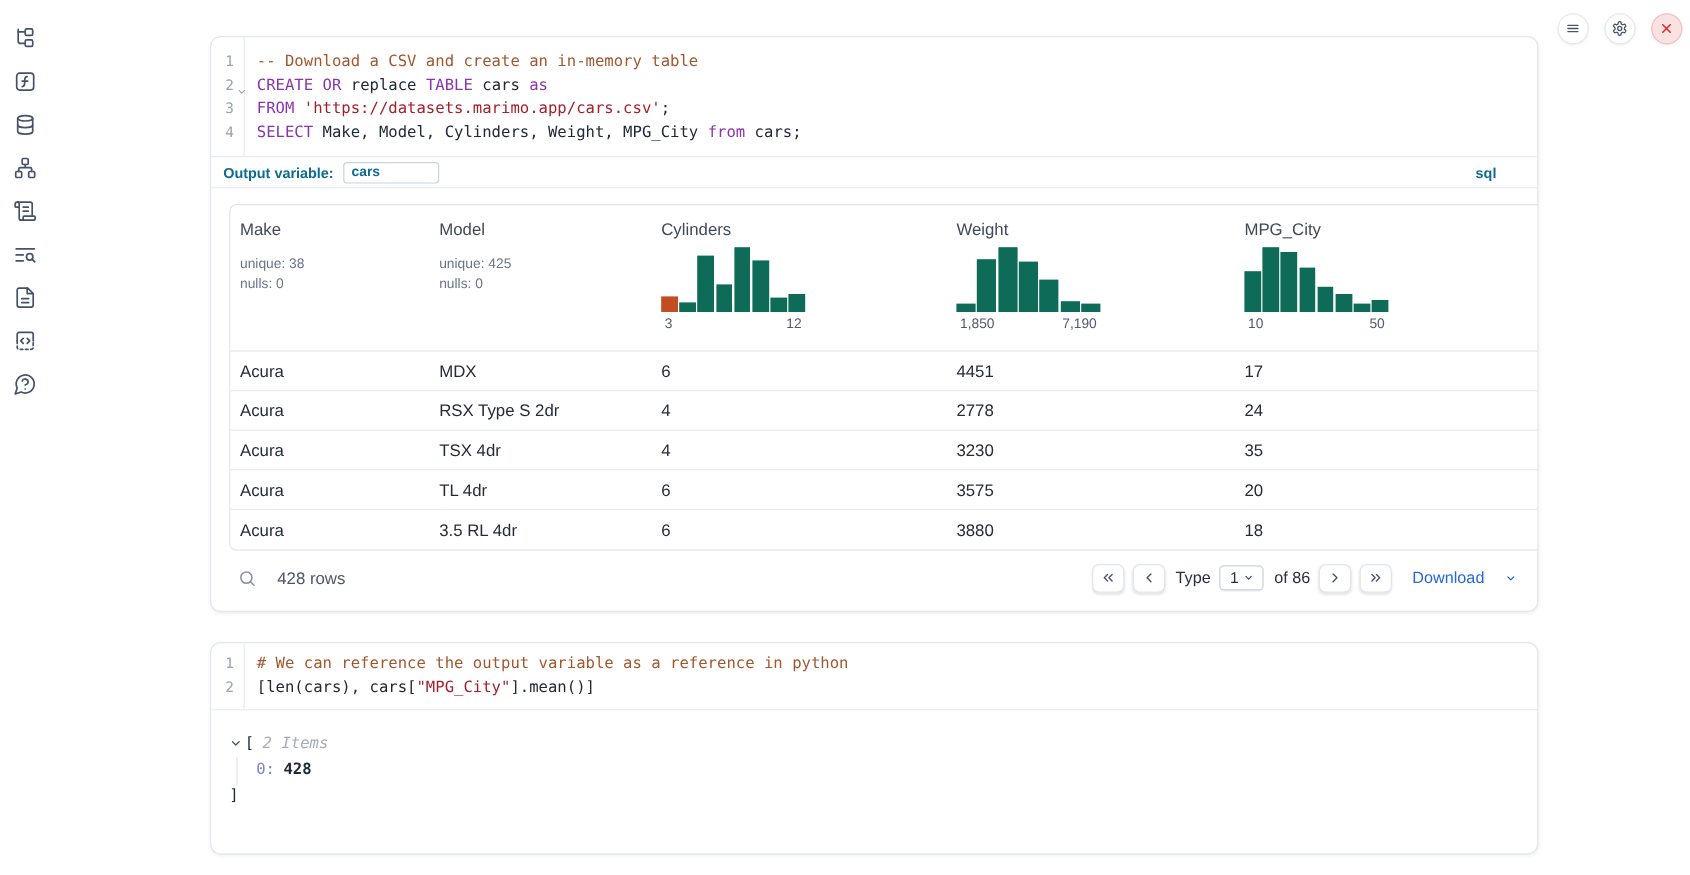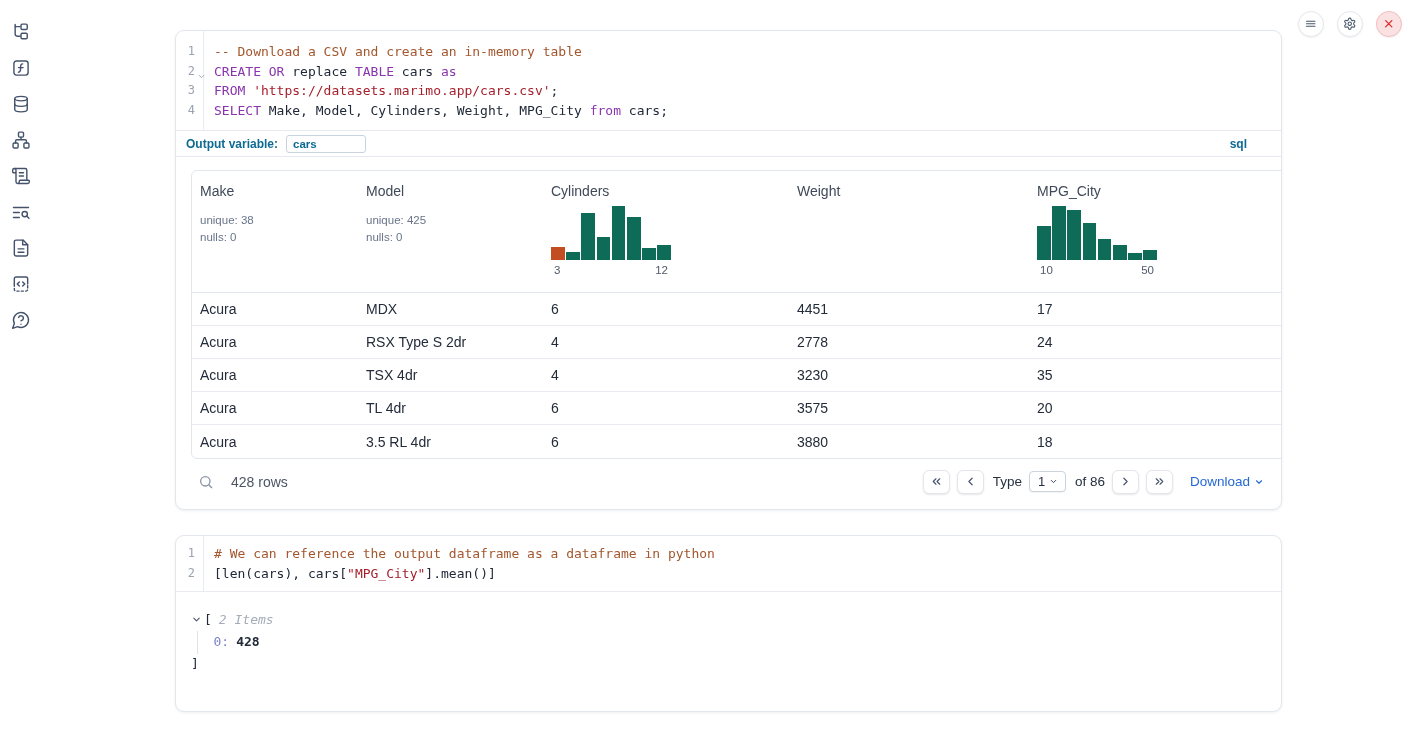--- a/index.html
+++ b/index.html
@@ -81,21 +81,21 @@
   .rowcount { margin-left:17px; font-size:14px; color:#4b5563; }
   .pager { margin-left:auto; display:flex; align-items:center; }
   .pg-btn { width:27px; height:24px; border:1px solid #e2e6eb; border-radius:6px; background:#fff;
     display:flex; align-items:center; justify-content:center; color:#49566b;
     box-shadow:0 1px 2px rgba(16,24,40,.1); cursor:pointer; margin-left:7px; padding:0; }
   .pager-label { font-size:13.5px; color:#27303f; font-weight:500; margin-left:9px; }
   .page-select { margin-left:7px; width:37px; height:21px; border:1px solid #cbd3dd; border-radius:4px;
     display:flex; align-items:center; padding:0 5px 0 8px; gap:4px; font-size:13px; color:#27303f;
     box-shadow:0 1px 1px rgba(16,24,40,.05); cursor:pointer; background:#fff; }
   .sel-ch { width:9px; height:9px; color:#3e4a5c; }
-  .download { margin-left:17px; display:flex; align-items:center; gap:4px; font-size:13.5px;
+  .download { margin-left:17px; display:flex; align-items:center; gap:17px; font-size:13.5px;
     font-weight:500; color:#2468d4; cursor:pointer; text-decoration:none; }
   .dl-ch { width:10px; height:10px; color:#2468d4; }
 
   
   .py-divider { border-top:1px solid #e8ebf0; }
   .py-output { padding:19px 0 0 15px; font-family:"DejaVu Sans Mono", monospace; font-size:13px; }
   .tree-head { display:flex; align-items:center; height:16px; }
   .tree-ch { width:11px; height:11px; color:#4b5563; margin-right:2px; cursor:pointer; }
   .t-bracket { color:#202938; }
   .t-items { margin-left:7px; font-style:italic; color:#a6adba; }
@@ -268,20 +268,35 @@
                 <div class="bar" style="height: 28%; background: rgb(14, 107, 87);"></div>
               </div>
               <div class="axis">
                 <span>3</span>
                 <span>12</span>
               </div>
             </div>
           </div>
           <div class="th col3">
             <div class="th-title">Weight</div>
+            <div class="hist">
+              <div class="bars">
+                <div class="bar" style="height: 13%; background: rgb(14, 107, 87);"></div>
+                <div class="bar" style="height: 81%; background: rgb(14, 107, 87);"></div>
+                <div class="bar" style="height: 100%; background: rgb(14, 107, 87);"></div>
+                <div class="bar" style="height: 78%; background: rgb(14, 107, 87);"></div>
+                <div class="bar" style="height: 50%; background: rgb(14, 107, 87);"></div>
+                <div class="bar" style="height: 17%; background: rgb(14, 107, 87);"></div>
+                <div class="bar" style="height: 13%; background: rgb(14, 107, 87);"></div>
+              </div>
+              <div class="axis">
+                <span>1,850</span>
+                <span>7,190</span>
+              </div>
+            </div>
           </div>
           <div class="th col4">
             <div class="th-title">MPG_City</div>
             <div class="hist">
               <div class="bars">
                 <div class="bar" style="height: 63%; background: rgb(14, 107, 87);"></div>
                 <div class="bar" style="height: 100%; background: rgb(14, 107, 87);"></div>
                 <div class="bar" style="height: 93%; background: rgb(14, 107, 87);"></div>
                 <div class="bar" style="height: 69%; background: rgb(14, 107, 87);"></div>
                 <div class="bar" style="height: 39%; background: rgb(14, 107, 87);"></div>
@@ -399,21 +414,21 @@
     </div>
   </div>
 </div>
 
 <div class="cell" id="cell-py">
   <div class="code-area" id="py-code">
       <div class="gutter">
         <div class="ln">1</div>
         <div class="ln">2</div>
       </div>
-      <div class="lines"><div class="cl"><span class="tok-comment"># We can reference the output dataframe as a dataframe in python</span></div><div class="cl"><span class="tok-plain">[len(cars), cars[</span><span class="tok-str">"MPG_City"</span><span class="tok-plain">].mean()]</span></div></div>
+      <div class="lines"><div class="cl"><span class="tok-comment"># We can reference the output variable as a reference in python</span></div><div class="cl"><span class="tok-plain">[len(cars), cars[</span><span class="tok-str">"MPG_City"</span><span class="tok-plain">].mean()]</span></div></div>
     </div>
   <div class="py-divider"></div>
 
   <div class="py-output">
     <div class="tree-head">
       <span class="tree-ch" data-icon="chevron-down">
           <svg viewBox="0 0 24 24" fill="none" stroke="currentColor" stroke-width="2.4" stroke-linecap="round" stroke-linejoin="round">
             <path d="m6 9 6 6 6-6"></path>
           </svg>
         </span>

